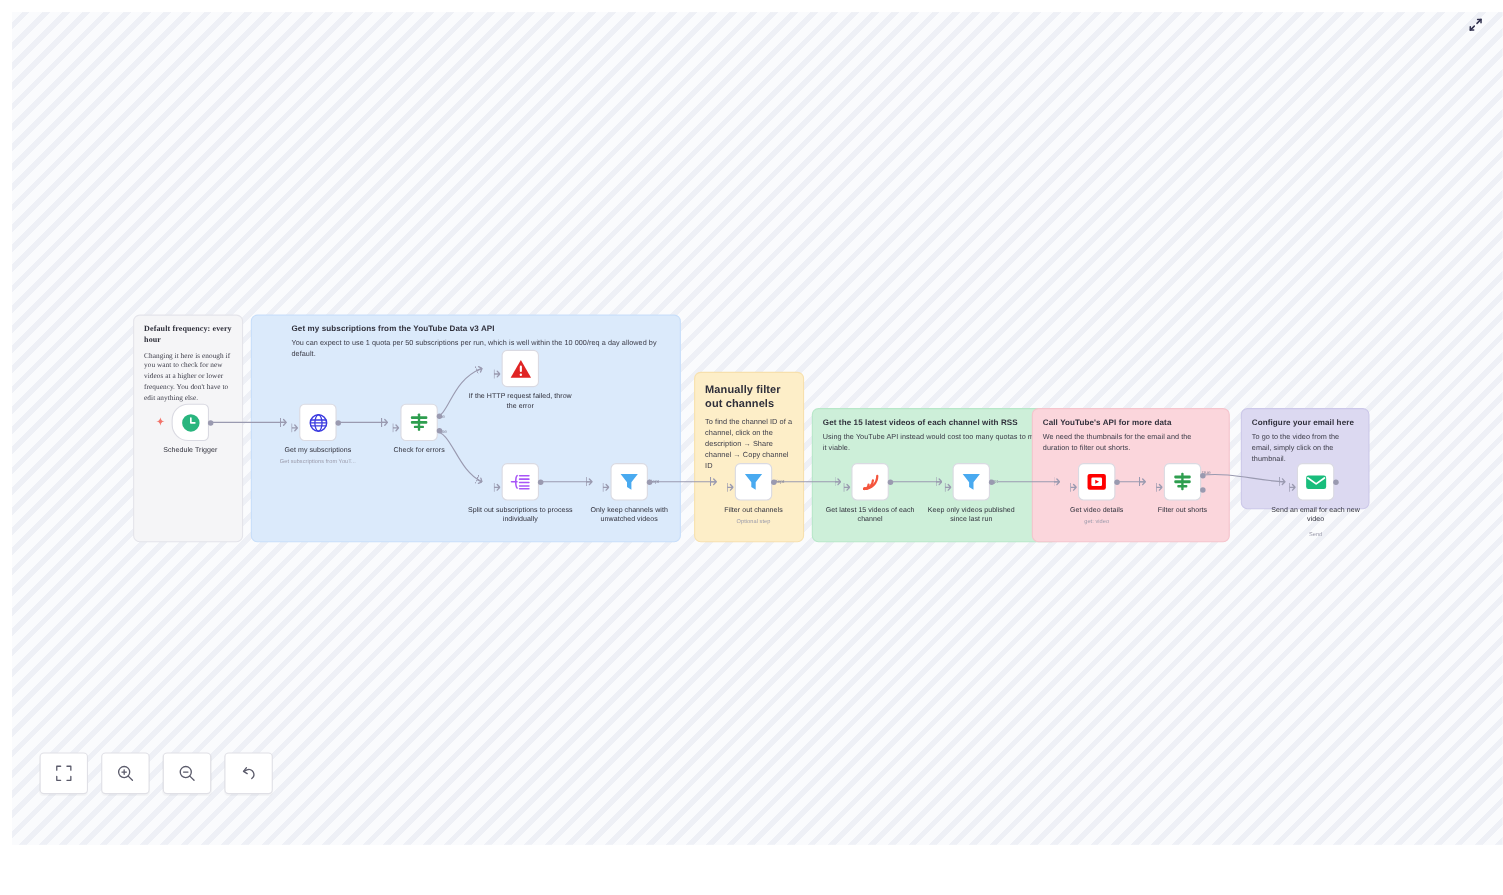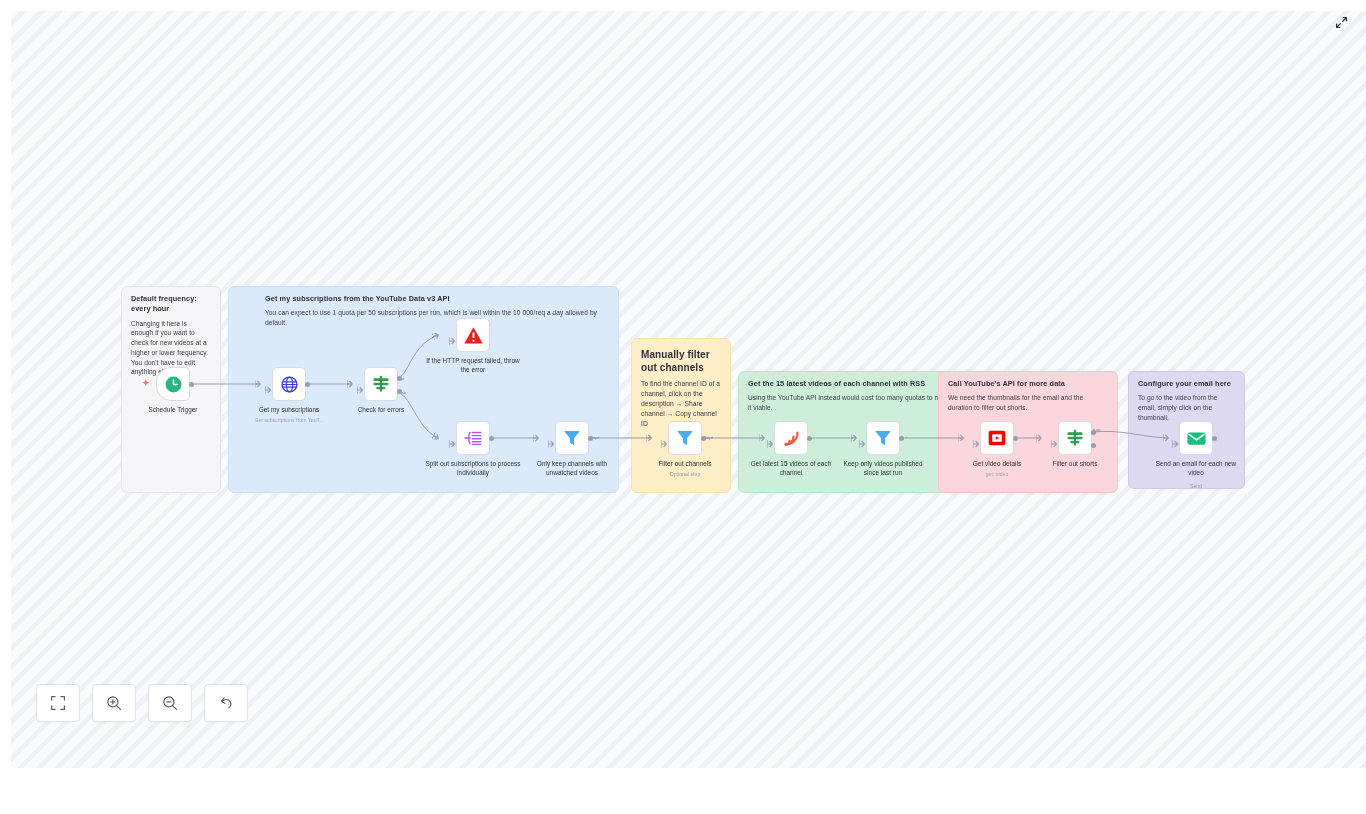--- a/index.html
+++ b/index.html
@@ -163,21 +163,21 @@
       <path d="M9.5 6.5 L14 2"></path>
       <path d="M10.2 2 L14 2 L14 5.8"></path>
       <path d="M6.5 9.5 L2 14"></path>
       <path d="M5.8 14 L2 14 L2 10.2"></path>
     </g>
   </svg>
 </div>
 
 <div id="canvas">
 
-  <div class="sticky sticky-gray" style="left:110px; top:275px; width:100px; height:207px;">
+  <div class="sticky sticky-gray" style="left:110px; top:275px; width:100px; height:207px;font-family:Liberation Serif, serif;">
     <div class="s-title">Default frequency: every hour</div>
     <div class="s-body">Changing it here is enough if you want to check for new videos at a higher or lower frequency. You don't have to edit anything else.</div>
   </div>
 
   <div class="sticky sticky-blue" style="left:217px; top:275px; width:391px; height:207px;">
     <div class="s-title">Get my subscriptions from the YouTube Data v3 API</div>
     <div class="s-body">You can expect to use 1 quota per 50 subscriptions per run, which is well within the 10 000/req a day allowed by default.</div>
   </div>
 
   <div class="sticky sticky-yellow big" style="left:620px; top:327px; width:100px; height:155px; padding-top:9px;">
@@ -188,21 +188,21 @@
   <div class="sticky sticky-green" style="left:727px; top:360px; width:224px; height:122px;">
     <div class="s-title">Get the 15 latest videos of each channel with RSS</div>
     <div class="s-body">Using the YouTube API instead would cost too many quotas to make it viable.</div>
   </div>
 
   <div class="sticky sticky-pink" style="left:927px; top:360px; width:180px; height:122px;">
     <div class="s-title">Call YouTube's API for more data</div>
     <div class="s-body">We need the thumbnails for the email and the duration to filter out shorts.</div>
   </div>
 
-  <div class="sticky sticky-purple" style="left:1117px; top:360px; width:117px; height:118px;">
+  <div class="sticky sticky-purple" style="left:1117px; top:360px; width:117px; height:92px;">
     <div class="s-title">Configure your email here</div>
     <div class="s-body">To go to the video from the email, simply click on the thumbnail.</div>
   </div>
 
   <svg id="wires">
     <defs>
       <marker id="arw" viewBox="0 0 6 8" refX="5.2" refY="4" markerWidth="6" markerHeight="8" orient="auto">
         <path d="M0 0 L0 8 M0.6 4 L5.4 4 M3 1.4 L5.4 4 L3 6.6" stroke="#9a9ab0" stroke-width="1.2" fill="none" stroke-linecap="round" stroke-linejoin="round"></path>
       </marker>
     </defs>

